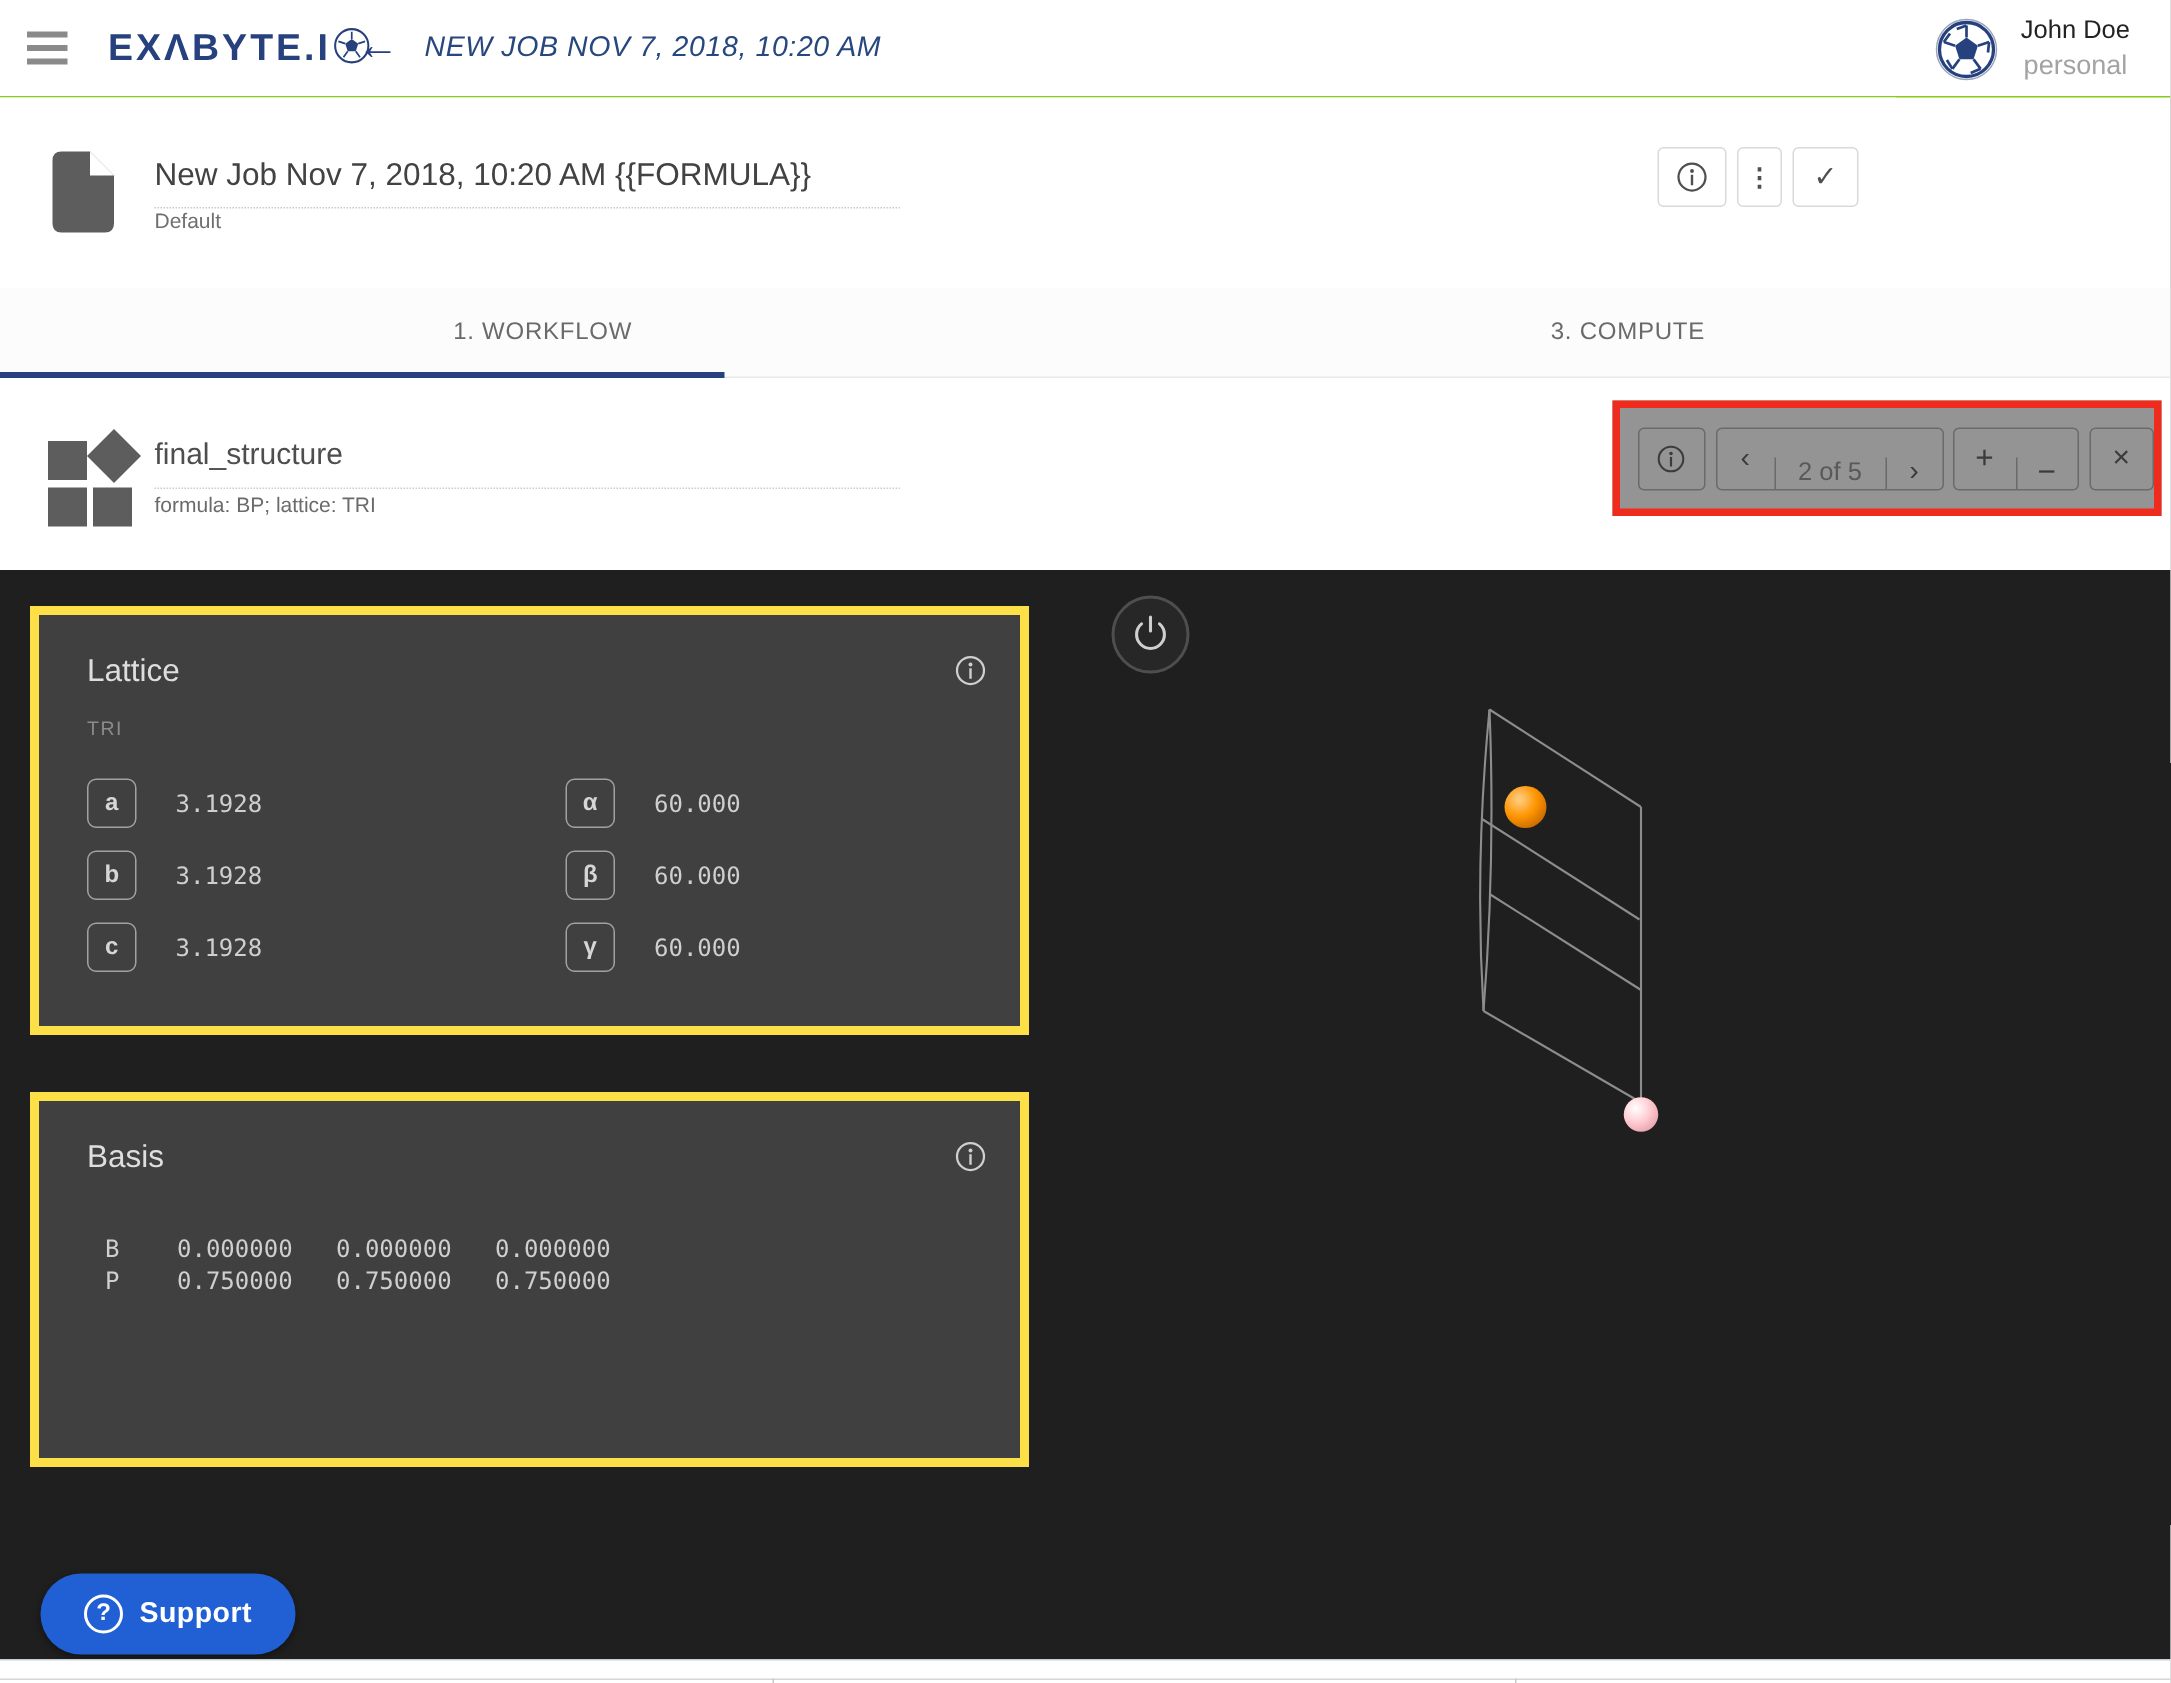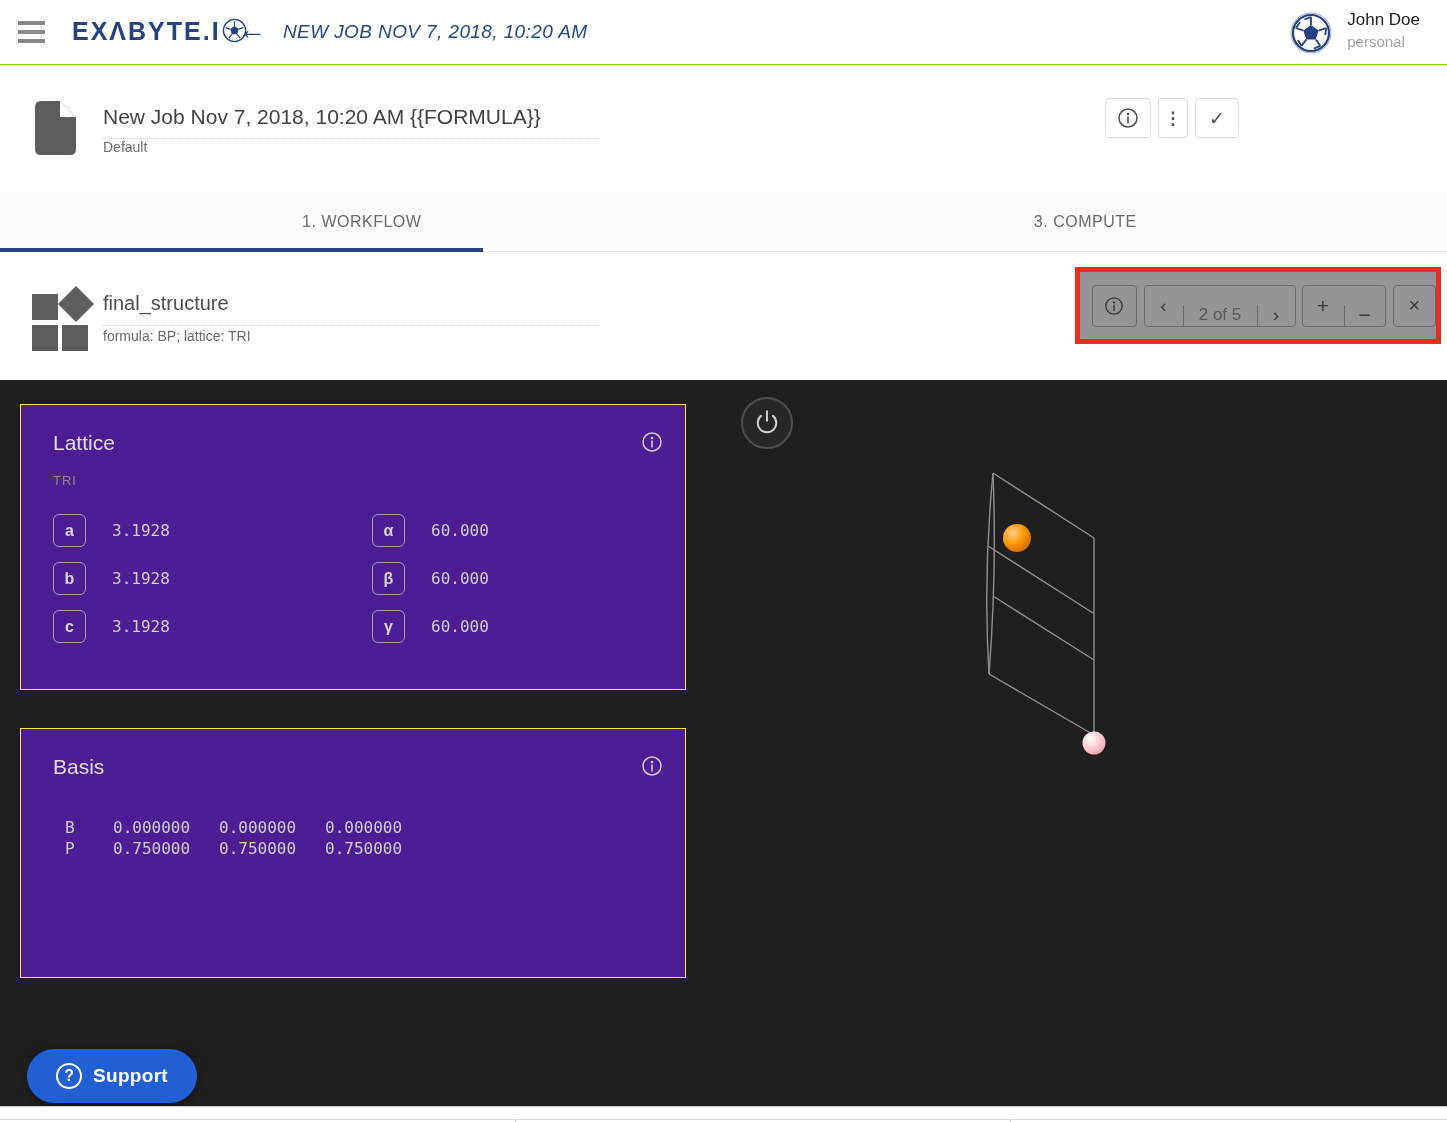--- a/index.html
+++ b/index.html
@@ -10,23 +10,23 @@
 
   
   .topbar { position:absolute; left:0; top:0; width:1447px; height:65px; background:#fff; border-bottom:1px solid #84cc16; }
   .hamburger { position:absolute; left:18px; top:21px; width:28px; height:22px; cursor:pointer; }
   .hamburger span { display:block; width:27px; height:4px; background:#8a8a8a; margin-bottom:5px; }
   .logo { position:absolute; left:72px; top:16px; display:flex; align-items:center; color:#26417e; }
   .logo-text { font-size:25px; font-weight:600; letter-spacing:2px; }
   .logo-ball { margin-left:1px; margin-top:2px; }
   .back-arrow { position:absolute; left:238px; top:14px; font-size:28px; color:#26417e; cursor:pointer; }
   .topbar-title { position:absolute; left:283px; top:21px; font-size:19px; color:#27477f; letter-spacing:0.4px;font-style:italic; }
-  .user-block { position:absolute; right:27px; top:10px; text-align:left;margin-left:42px; }
+  .user-block { position:absolute; right:27px; top:10px; text-align:center;margin-left:42px; }
   .user-name { font-size:17px; color:#222; }
-  .user-plan { font-size:15px; color:#a3a3a3; margin-top:3px; }
+  .user-plan { font-size:18px; color:#a3a3a3; margin-top:3px; }
   .avatar { position:absolute; right:114px; top:11px; width:44px; height:44px; border-radius:50%; cursor:pointer; }
 
   
   .job-header { position:absolute; left:0; top:65px; width:1264px; height:127px; background:#fff; }
   .file-icon { position:absolute; left:33px; top:35px; }
   .job-title { position:absolute; left:103px; top:40px; width:497px; font-size:21px; color:#424242; padding-bottom:9px; border-bottom:1px dotted #c9c9c9; white-space:nowrap; }
   .job-subtitle { position:absolute; left:103px; top:74px; font-size:14px; color:#6f6f6f; }
   .job-actions { position:absolute; right:25px; top:33px; display:flex; gap:7px; }
   .icon-btn { height:40px; border:1px solid #d9d9d9; border-radius:4px; background:#fff; display:flex; align-items:center; justify-content:center; color:#4f4f4f; cursor:pointer; }
   .icon-btn.w-info { width:46px; }
@@ -54,21 +54,21 @@
   .tb-info { width:45px; margin-right:7px; }
   .tb-pager { margin-right:6px; }
   .tb-prev, .tb-next { width:38px; font-size:19px; }
   .tb-count { width:74px; font-size:17px; color:#595959; cursor:default; }
   .tb-zoom { margin-right:7px; }
   .tb-plus, .tb-minus { width:41px; font-size:21px; }
   .tb-close { width:44px; font-size:20px; }
 
   
   .dark-section { position:absolute; left:0; top:380px; width:1447px; height:726px; background:#1f1f1f; }
-  .card { position:absolute; background:#4c1d95; border:1px solid #fde047; }
+  .card { position:absolute; background:#404040; border:6px solid #fde047; }
   .card-lattice { left:20px; top:24px; width:666px; height:286px; }
   .card-basis { left:20px; top:348px; width:666px; height:250px; }
   .card-title { position:absolute; left:32px; top:26px; font-size:21px; color:#dedede; }
   .card-info { position:absolute; right:22px; top:26px; color:#cfcfcf; cursor:pointer; }
   .lattice-type { position:absolute; left:32px; top:68px; font-size:13px; letter-spacing:1px; color:#8b8b8b; }
 
   .param-row { position:absolute; display:flex; align-items:center; }
   .param-badge { width:33px; height:33px; border:1px solid #a2a2a2; border-radius:6px; color:#d6d6d6; font-weight:bold; font-size:16px; display:flex; align-items:center; justify-content:center; }
   .param-value { margin-left:26px; font-family:"DejaVu Sans Mono", monospace; font-size:16px; color:#cfcfcf; }
 

